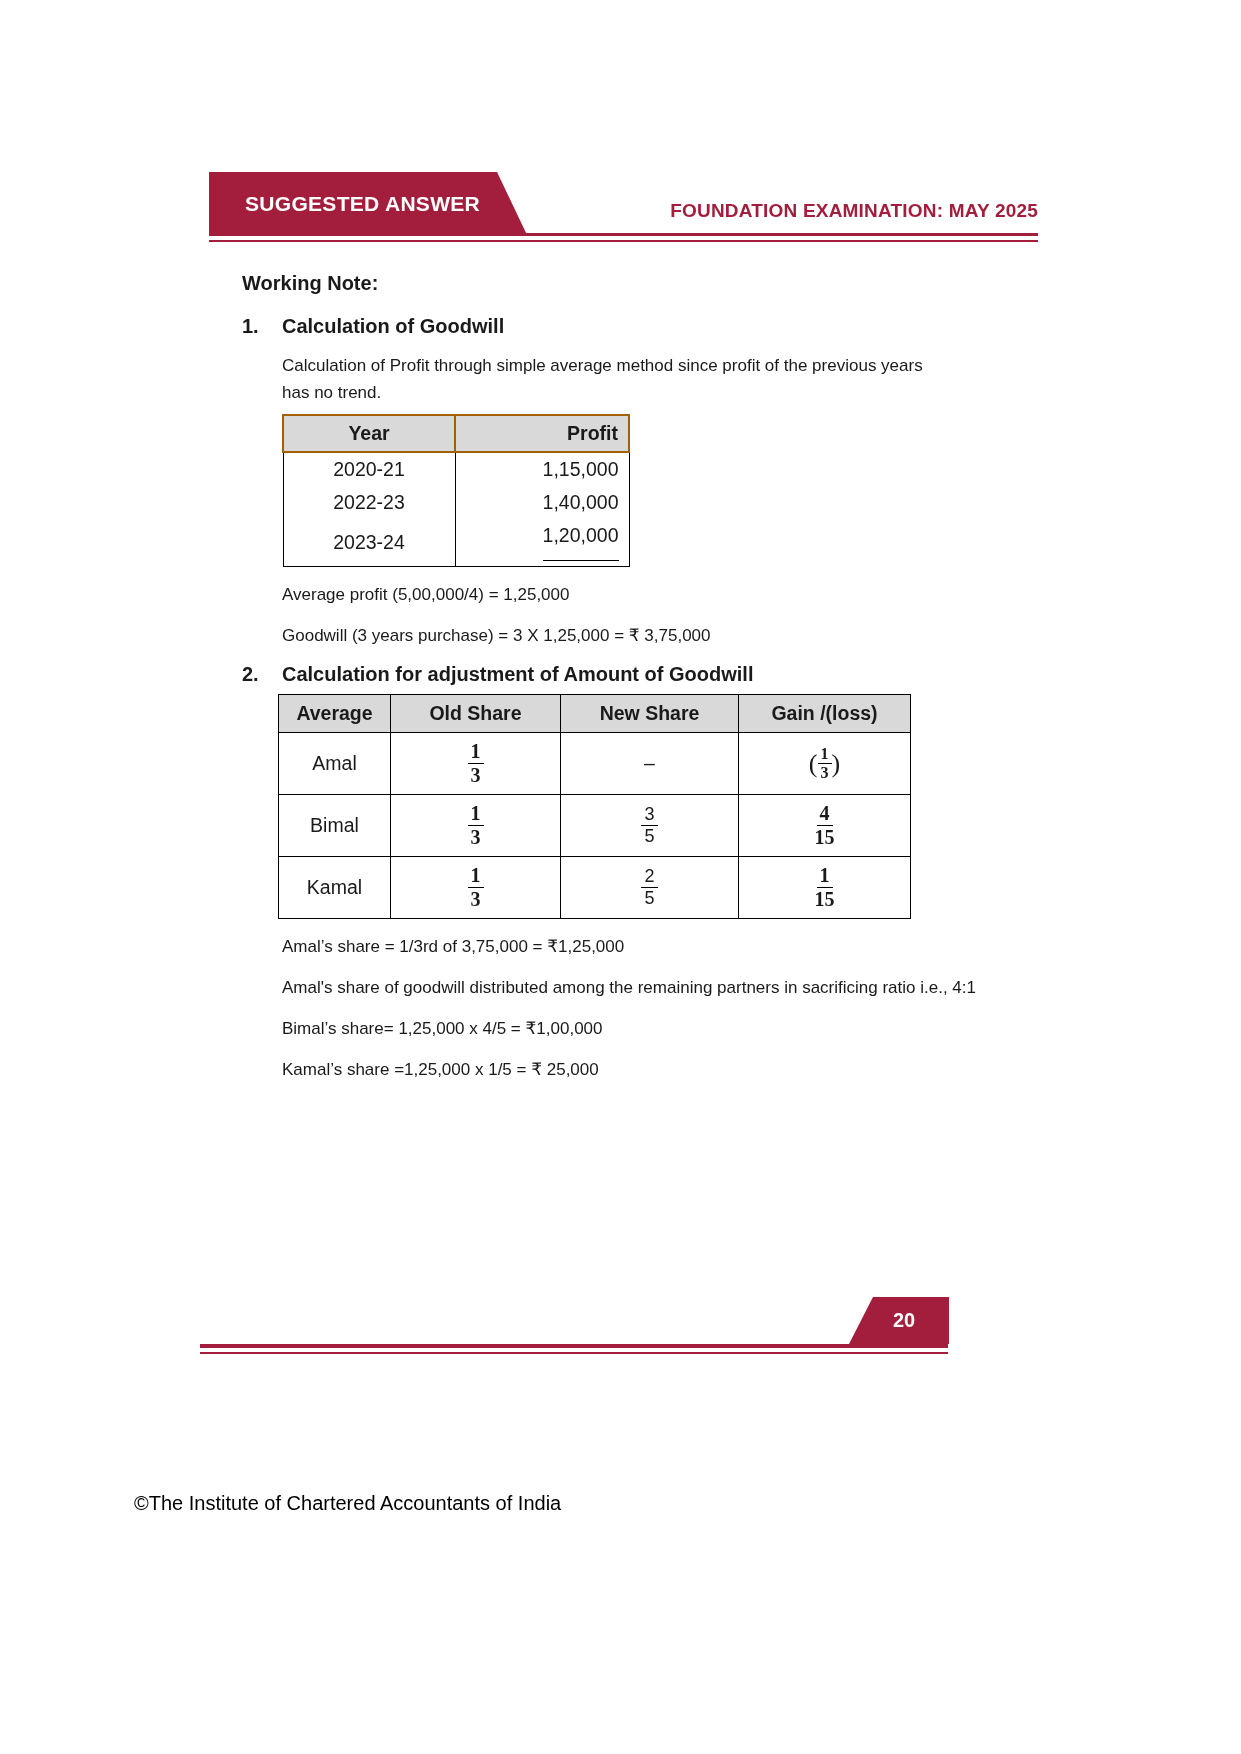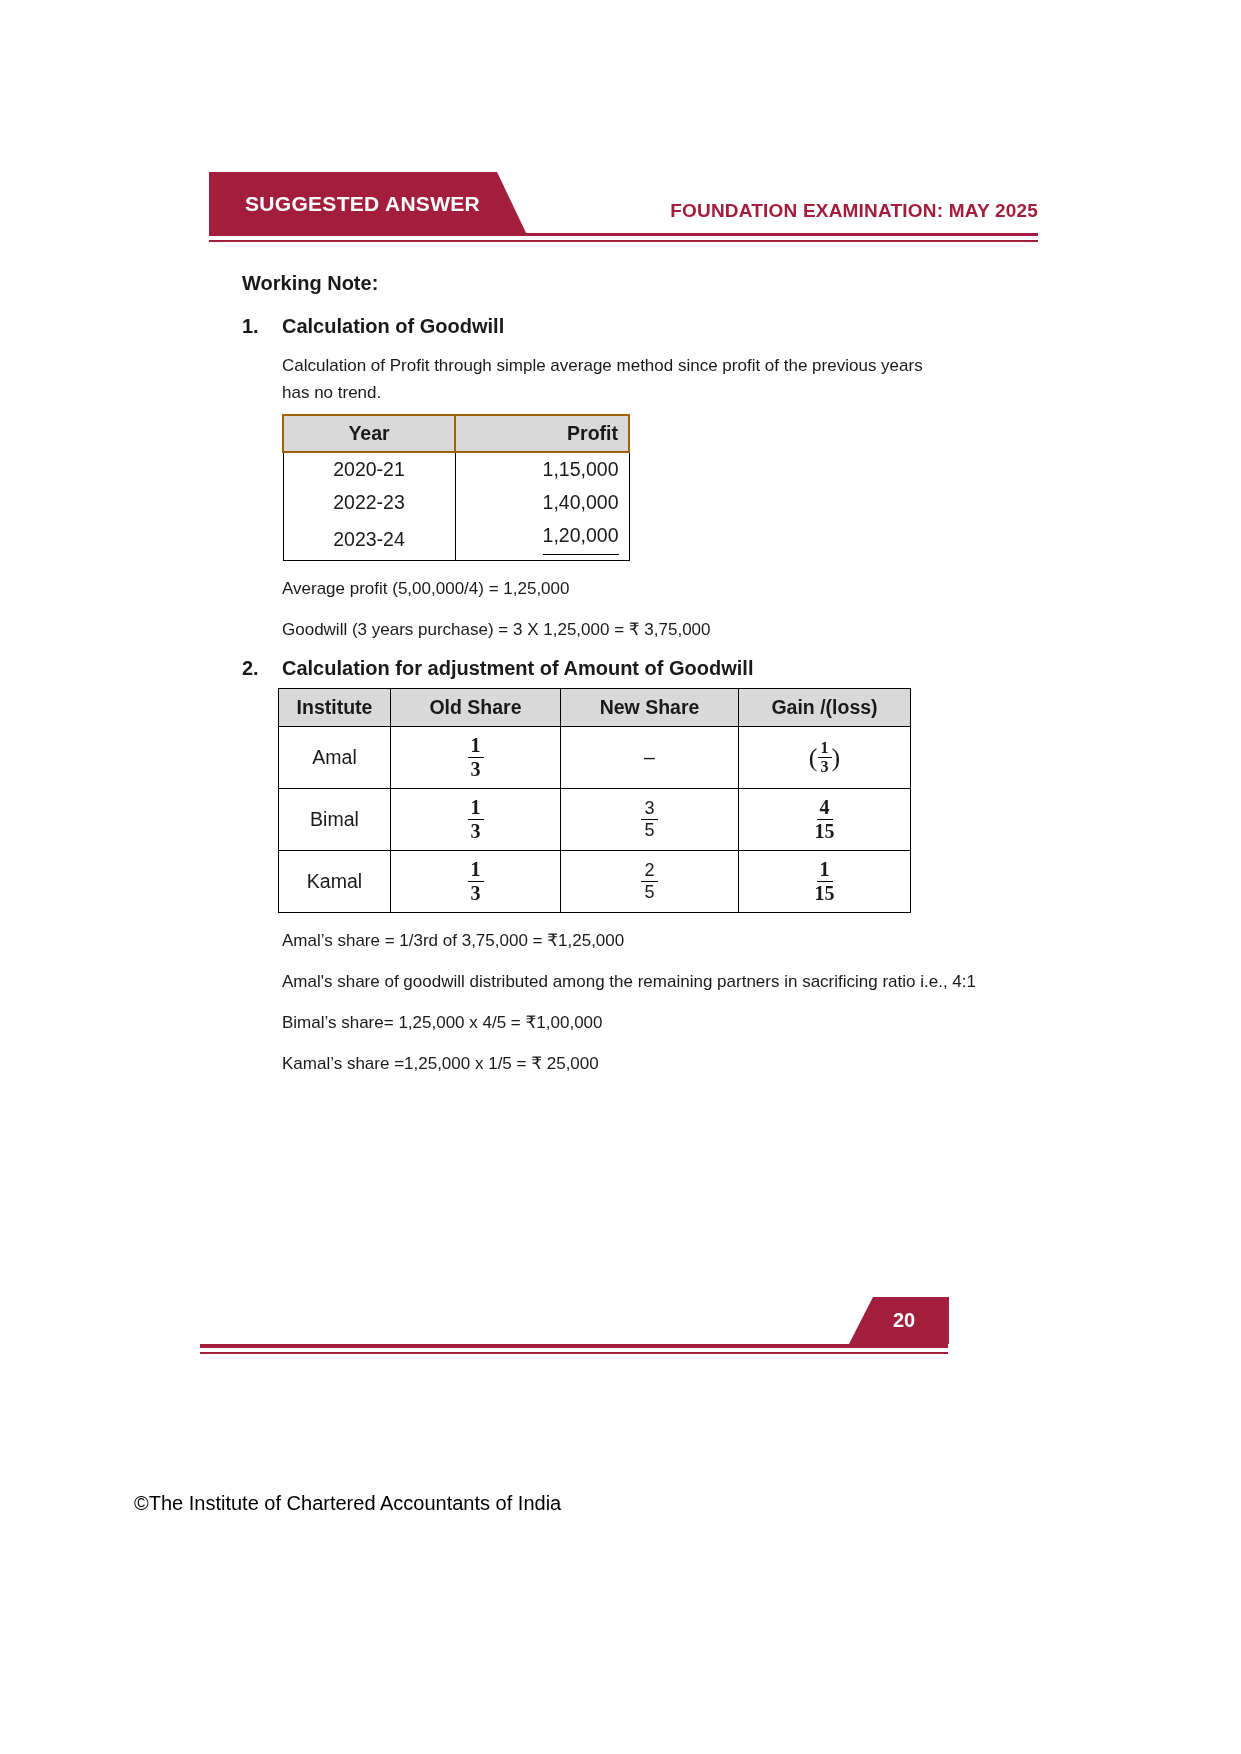--- a/index.html
+++ b/index.html
@@ -45,21 +45,21 @@
   table.profit th{
     background:var(--grey);border:2px solid #a16207;font-weight:bold;
     font-size:19.5px;padding:6px 10px;
   }
   table.profit td{
     border-left:1px solid #000;border-right:1px solid #000;
     font-size:19.5px;padding:5px 10px;
   }
   .col-year{width:172px;text-align:center;}
   .col-profit{width:174px;text-align:right;}
-  .u{display:inline-block;border-bottom:1.5px solid #000;padding-bottom:7px;}
+  .u{display:inline-block;border-bottom:1.5px solid #000;padding-bottom:13px;}
 
   
   table.goodwill{border-collapse:collapse;margin:4px 0 14px 36px;}
   table.goodwill th,table.goodwill td{
     border:1px solid #000;text-align:center;font-size:19.5px;padding:4px 8px;
   }
   table.goodwill th{background:var(--grey);font-weight:bold;padding:7px 8px;}
   table.goodwill td{height:62px;vertical-align:middle;}
   .col-partner{width:112px;}
   .col-old{width:170px;}
@@ -144,21 +144,21 @@
     <p class="body-text indent para-gap">Goodwill (3 years purchase) = 3 X 1,25,000 = ₹ 3,75,000</p>
 
     <div class="section-head" style="margin-bottom:8px;">
       <span class="sec-num">2.</span>
       <span>Calculation for adjustment of Amount of Goodwill</span>
     </div>
 
     <table class="goodwill">
       <thead>
         <tr>
-          <th class="col-partner">Institute</th>
+          <th class="col-partner">Average</th>
           <th class="col-old">Old Share</th>
           <th class="col-new">New Share</th>
           <th class="col-gain">Gain /(loss)</th>
         </tr>
       </thead>
       <tbody>
         <tr>
           <td class="col-partner">Amal</td>
           <td class="col-old">
             <span class="frac">

